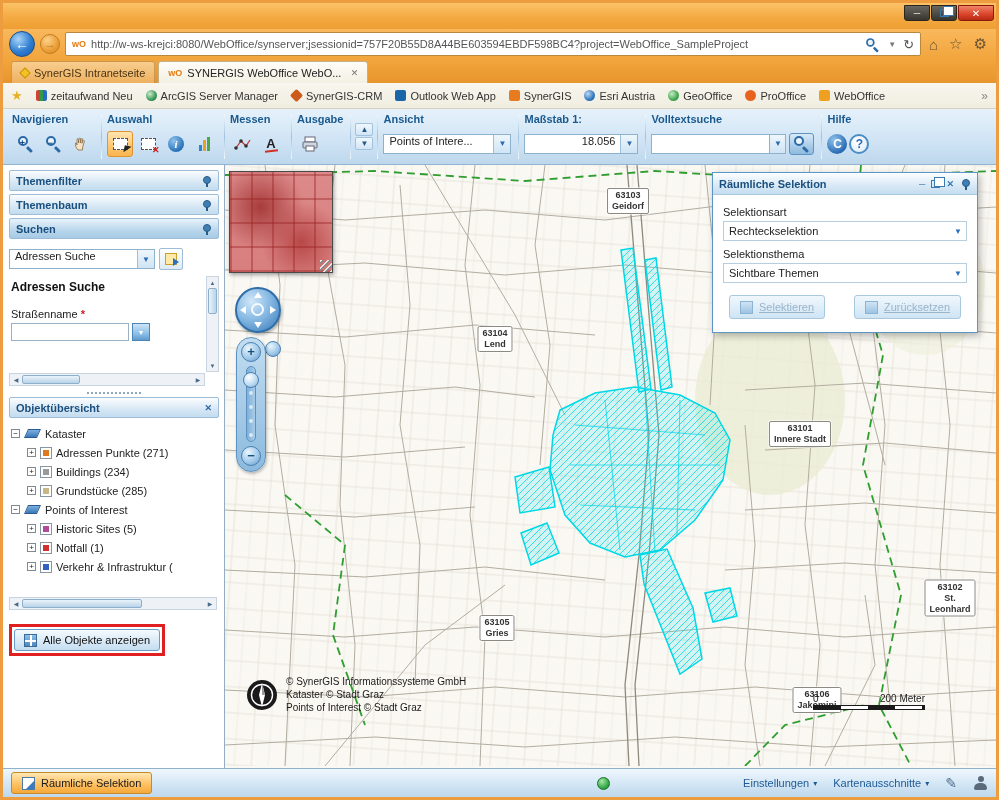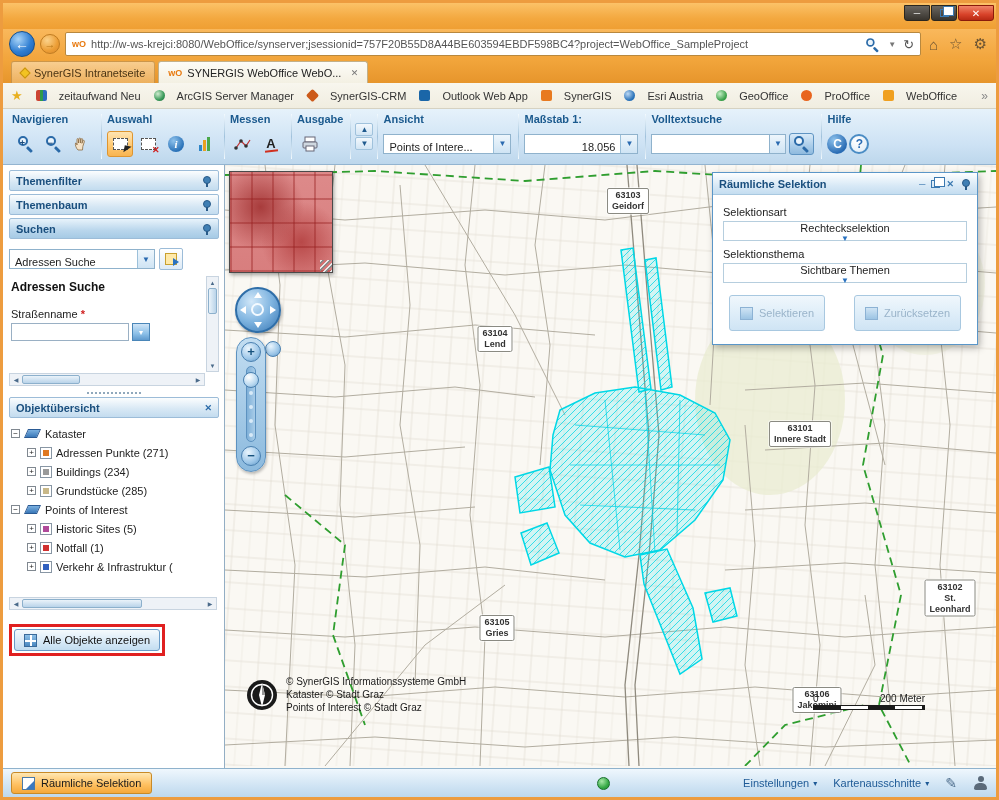--- a/index.html
+++ b/index.html
@@ -31,21 +31,21 @@
   .tabbar { height:24px; background:linear-gradient(#f2a63c,#e6952c); display:flex; align-items:flex-end; padding:0 0 0 8px; gap:3px; }
   .tab { height:22px; display:flex; align-items:center; gap:5px; padding:0 9px; border-radius:3px 3px 0 0; white-space:nowrap; cursor:pointer; }
   .tab.inactive { background:linear-gradient(rgba(255,246,228,.5),rgba(250,228,190,.35)); border:1px solid rgba(170,120,50,.55); border-bottom:none; color:#4a3414; }
   .tab.active { background:linear-gradient(#fdfcf7,#f3f0e3); border:1px solid #c2b089; border-bottom:none; color:#222; min-width:210px; }
   .tabdiamond { width:8px; height:8px; background:#f2c322; border:1px solid #c89210; transform:rotate(45deg); }
   .tabclose { margin-left:auto; font-size:9px; color:#777; cursor:pointer; }
 
   
   .favbar { height:26px; background:linear-gradient(#f8f6ee,#f0ede0); border-bottom:1px solid #d6d2c2; display:flex; align-items:center; padding:0 8px; gap:13px; color:#333; }
   .favstar { color:#e8b020; font-size:13px; }
-  .favitem { display:flex; align-items:flex-start; gap:12px; cursor:pointer; white-space:nowrap; }
+  .favitem { display:flex; align-items:flex-start; gap:4px; cursor:pointer; white-space:nowrap; }
   .favico { width:11px; height:11px; border-radius:2px; }
   .fi1 { background:linear-gradient(90deg,#cc4433 0 34%, #2f9a4a 34% 67%, #2a6ac0 67%); }
   .fi2 { background:radial-gradient(circle at 35% 35%, #cfeccf, #3a9a5a 60%, #1a6a3a); border-radius:50%; }
   .fi3 { background:#cc5a1a; transform:rotate(45deg) scale(.85); }
   .fi4 { background:#1a66a8; }
   .fi5 { background:#e87a20; }
   .fi6 { background:radial-gradient(circle at 35% 35%, #bcd8f4, #2a72b8 65%); border-radius:50%; }
   .fi7 { background:radial-gradient(circle at 35% 35%, #c4eec4, #3aa04a 65%); border-radius:50%; }
   .fi8 { background:#e8641e; border-radius:50%; }
   .fi9 { background:#f0a020; }
@@ -72,21 +72,21 @@
   .barsico { display:flex; align-items:flex-end; gap:1px; height:14px; }
   .barsico b { width:3px; display:block; }
   .barsico b:nth-child(1){ height:6px; background:#2e86c8; }
   .barsico b:nth-child(2){ height:11px; background:#e8a020; }
   .barsico b:nth-child(3){ height:14px; background:#4aa84a; }
   .labelA { font-weight:bold; font-size:13px; color:#222; position:relative; line-height:13px; }
   .labelA::after { content:""; position:absolute; left:-1px; bottom:-2px; width:13px; height:2px; background:#d03020; transform:rotate(-6deg); }
   .chevcol { display:flex; flex-direction:column; justify-content:center; gap:1px; padding:0 4px; }
   .chevbtn { width:18px; height:13px; display:flex; align-items:center; justify-content:center; font-size:8px; color:#1f5a8e; background:linear-gradient(#f2f8fd,#d2e5f4); border:1px solid #a0c2dc; border-radius:2px; cursor:pointer; }
 
-  .tddl { display:flex; align-items:flex-end; background:#fff; border:1px solid #8fb2cc; height:20px; cursor:pointer; }
+  .tddl { display:flex; align-items:flex-start; background:#fff; border:1px solid #8fb2cc; height:20px; cursor:pointer; }
   .tddl .val { flex:1; padding:0 5px; white-space:nowrap; overflow:hidden; color:#222; }
   .tddl .abox { width:17px; height:100%; background:linear-gradient(#eef6fc,#cfe4f4); border-left:1px solid #9cc0da; display:flex; align-items:center; justify-content:center; color:#2a6ab0; font-size:8px; }
   .vtwrap { display:flex; align-items:center; gap:3px; }
   .vtinput { width:118px; height:20px; border:1px solid #8fb2cc; border-right:none; background:#fff; padding:0 4px; font:inherit; }
   .vtdd { width:17px; height:20px; background:linear-gradient(#eef6fc,#cfe4f4); border:1px solid #8fb2cc; display:flex; align-items:center; justify-content:center; color:#2a6ab0; font-size:8px; cursor:pointer; }
   .vtsearch { width:25px; height:22px; background:linear-gradient(#d8eaf8,#a9cce9 60%,#8fbade); border:1px solid #5f94c2; border-radius:3px; display:flex; align-items:center; justify-content:center; cursor:pointer; }
   .cbtn { width:20px; height:20px; border-radius:50%; background:radial-gradient(circle at 35% 30%, #8ec2ec, #2a6cb4 70%); color:#fff; font-weight:bold; font-size:12px; display:flex; align-items:center; justify-content:center; cursor:pointer; }
   .qbtn { width:20px; height:20px; border-radius:50%; background:radial-gradient(circle at 35% 30%, #ffffff, #dceaf6); color:#2a6cb4; border:2px solid #4a8cc4; font-weight:bold; font-size:12px; display:flex; align-items:center; justify-content:center; cursor:pointer; }
 
   
@@ -172,25 +172,25 @@
   .zoomtrack s { position:absolute; left:2px; width:4px; height:4px; border-radius:50%; background:#d8eaf8; text-decoration:none; }
   .zoomhandle { position:absolute; left:-4px; top:5px; width:16px; height:16px; border-radius:50%; background:radial-gradient(circle at 35% 30%, #fff, #b8d8f0 60%, #78a8d0); border:1px solid #4a80b0; cursor:grab; }
 
   .selpanel { position:absolute; right:18px; top:7px; width:266px; background:#fff; border:1px solid #5a96c8; box-shadow:2px 3px 7px rgba(0,0,0,.28); }
   .selhead { height:22px; background:linear-gradient(#fdfeff,#d8e9f6 60%,#c4ddf0); border-bottom:1px solid #a8c8e0; display:flex; align-items:center; justify-content:space-between; padding:0 6px; color:#1a4f7e; font-weight:bold; }
   .selhead .ic { color:#3a78b0; font-size:9px; cursor:pointer; }
   .restico { width:9px; height:8px; border:1px solid #3a78b0; position:relative; display:inline-block; cursor:pointer; }
   .restico::after { content:""; position:absolute; left:2px; top:-4px; width:9px; height:8px; border:1px solid #3a78b0; background:#fff; }
   .selbody { padding:8px 10px 13px; }
   .sellabel { margin:3px 0 3px; color:#222; }
-  .ddl { display:flex; align-items:center; height:20px; background:#fff; border:1px solid #b6cede; margin-bottom:7px; cursor:pointer;flex-direction:column; }
+  .ddl { display:flex; align-items:center; height:20px; background:#fff; border:1px solid #b6cede; margin-bottom:7px; cursor:pointer; }
   .ddl .val { flex:1; padding:0 5px; }
   .ddl .ar { width:16px; color:#2a72c0; font-size:8px; text-align:center; }
   .selbtns { display:flex; justify-content:space-between; margin-top:12px; padding:0 6px; }
-  .selbtn { display:flex; align-items:center; gap:6px; height:36px; padding:0 10px; background:linear-gradient(#f0f7fc,#dcecf8 60%,#cfe4f4); border:1px solid #a8c8e0; border-radius:3px; color:#9ab4ca; font:inherit; cursor:pointer; }
+  .selbtn { display:flex; align-items:center; gap:6px; height:24px; padding:0 10px; background:linear-gradient(#f0f7fc,#dcecf8 60%,#cfe4f4); border:1px solid #a8c8e0; border-radius:3px; color:#9ab4ca; font:inherit; cursor:pointer;text-decoration:underline; }
   .selbtnico { width:13px; height:13px; background:linear-gradient(#cfe4f4,#9cc4e4); border:1px solid #8cb2d4; }
 
   .mapcredit { position:absolute; left:20px; top:510px; display:flex; align-items:center; gap:7px; }
   .creditlines { font-size:10px; font-weight:normal; color:#1a1a1a; line-height:13px; }
   .scalebar { position:absolute; left:588px; top:528px; width:112px; font-size:10px; color:#222; }
   .scalelabels { display:flex; justify-content:space-between; margin-bottom:1px; }
   .scaleline { height:5px; border:1px solid #1a1a1a; background:repeating-linear-gradient(90deg,#1a1a1a 0 27px,#ffffff 27px 54px); }
   .mapstatus { position:absolute; left:0; right:0; bottom:0; height:20px; line-height:19px; text-align:right; padding-right:7px; background:rgba(243,246,250,.88); border-top:1px solid rgba(120,140,160,.35); color:#333; }
 
   

